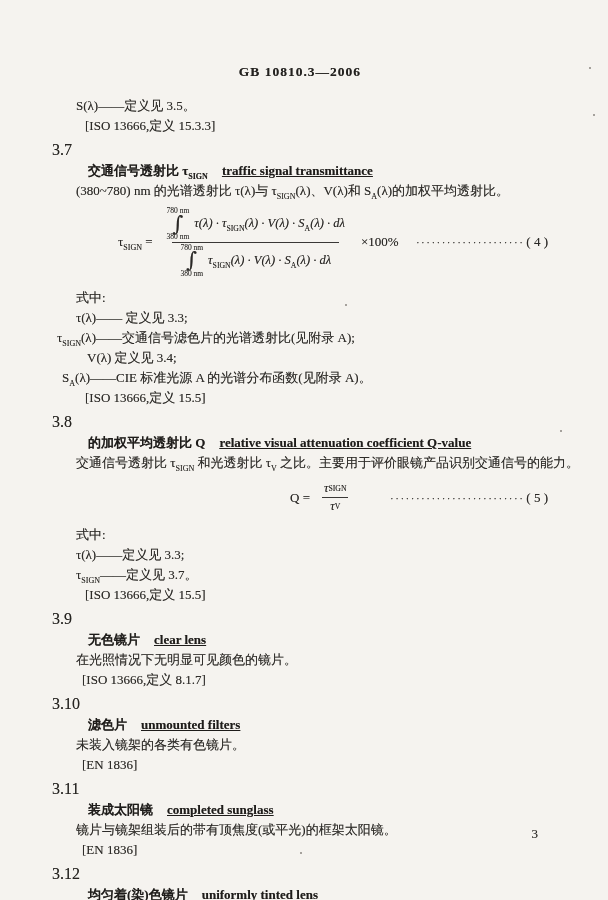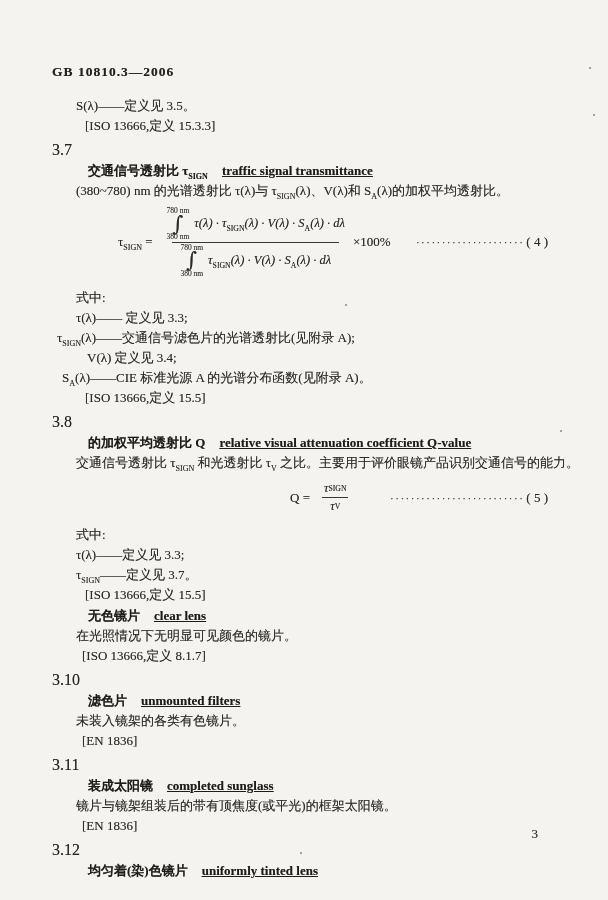--- a/index.html
+++ b/index.html
@@ -12,21 +12,21 @@
   .page{
     position:relative;
     width:608px;height:900px;
     background:#f5f3ef;
     color:#2e2c29;
     box-sizing:border-box;
     padding:64px 60px 0 52px;
     text-shadow:0 0 0.5px rgba(60,58,55,.55);
   }
   .hdr{
-    text-align:left;
+    text-align:center;
     font-weight:bold;
     font-size:13.5px;
     letter-spacing:1px;
     color:#23211f;
     margin-bottom:16px;
   }
   .line{font-size:13px;line-height:20px;white-space:nowrap;}
   .ind1{margin-left:24px;}
   .ind2{margin-left:5px;}
   .ind3{margin-left:35px;}
@@ -48,21 +48,21 @@
   .eq-gap5{width:238px;flex:none;}
   .lhs{margin-right:6px;white-space:nowrap;}
   .frac{display:inline-flex;flex-direction:column;align-items:center;text-align:center;}
   .frac .num{display:flex;align-items:center;padding:0 8px 1px;}
   .frac .den{display:flex;align-items:center;border-top:1px solid #3a3836;padding:1px 8px 0;}
   .integral{display:inline-flex;flex-direction:column;align-items:center;line-height:1;margin-right:5px;}
   .integral .lim{font-size:7.5px;letter-spacing:0;color:#3a3836;}
   .integral .sign{font-size:21px;line-height:0.9;font-family:"DejaVu Serif",serif;}
   .integrand{white-space:nowrap;font-style:italic;font-size:12.5px;}
   .integrand sub{font-style:normal;}
-  .times{margin-left:0;white-space:nowrap;}
+  .times{margin-left:8px;white-space:nowrap;}
   .leader{
     flex:1;overflow:hidden;white-space:nowrap;
     letter-spacing:1.5px;font-size:11px;color:#35332f;
     margin:0 2px 0 10px;text-align:right;
   }
   .eqno{white-space:nowrap;font-size:13px;}
   .pageno{
     position:absolute;right:70px;bottom:58px;
     font-size:13px;color:#2e2c29;
   }
@@ -137,20 +137,21 @@
     </span>
     <span class="leader">··························</span>
     <span class="eqno">( 5 )</span>
   </div>
 
   <div class="line ind1">式中:</div>
   <div class="line ind1">τ(λ)——定义见 3.3;</div>
   <div class="line ind1">τ<sub>SIGN</sub>——定义见 3.7。</div>
   <div class="line ind5">[ISO 13666,定义 15.5]</div>
 
+  <div class="secno">3.9</div>
   <div class="term">
     <span>无色镜片</span><span class="en">clear lens</span>
   </div>
   <div class="line ind1">在光照情况下无明显可见颜色的镜片。</div>
   <div class="line ind6">[ISO 13666,定义 8.1.7]</div>
 
   <div class="secno">3.10</div>
   <div class="term">
     <span>滤色片</span><span class="en">unmounted filters</span>
   </div>

